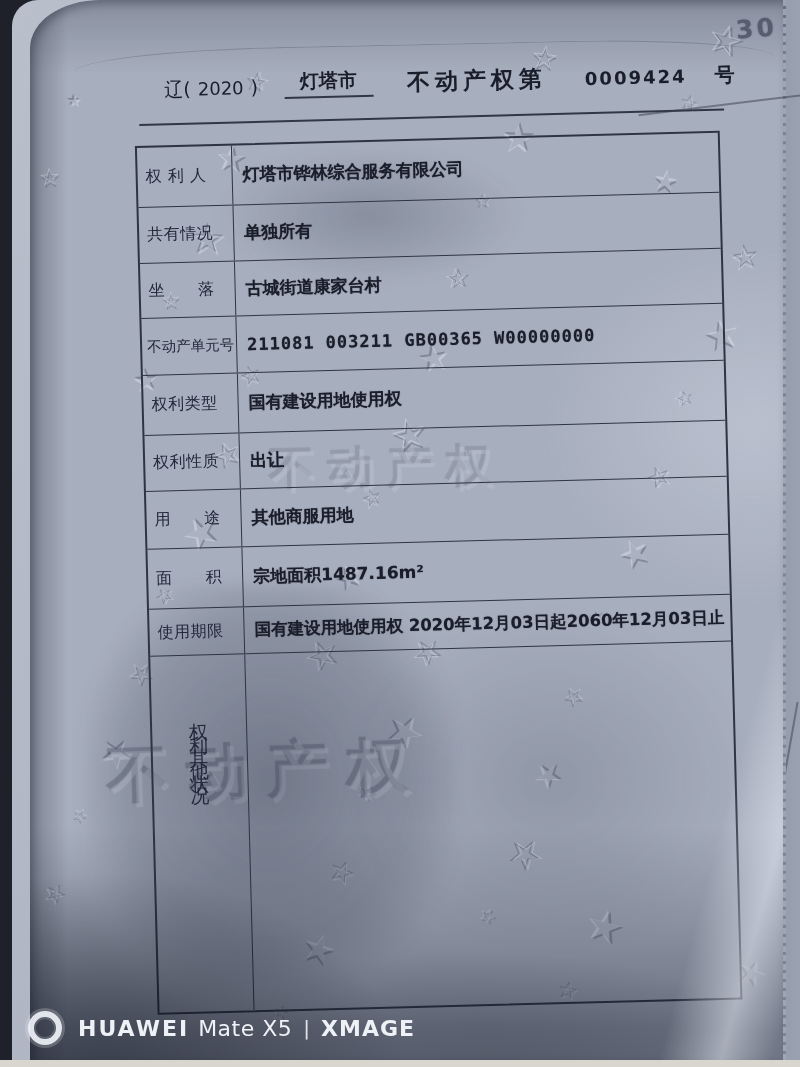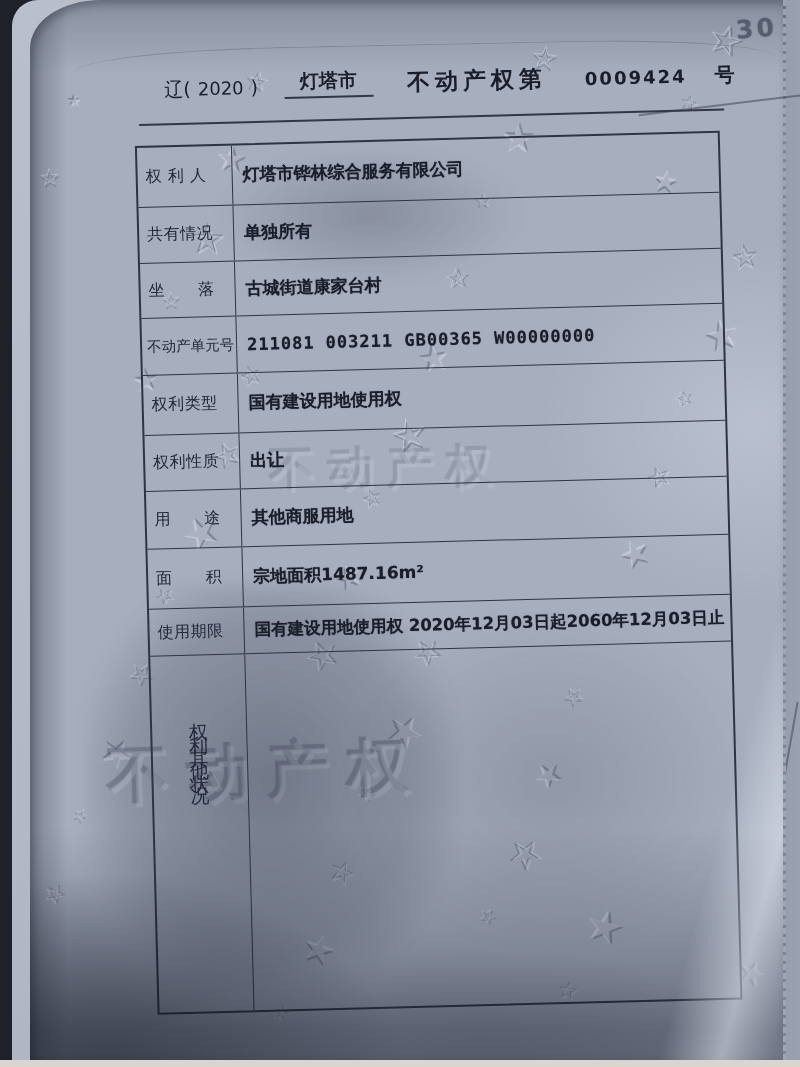--- a/index.html
+++ b/index.html
@@ -236,15 +236,22 @@
         </div>
       </div>
     </div>
 
     <div class="vignette"></div>
   </div>
 
   <div class="tr-line"></div>
   <div class="page-number">30</div>
 
+  <div class="camera-watermark">
+    <span class="ring"></span>
+    <span class="cw-brand">HUAWEI</span>
+    <span class="cw-model">Mate X5</span>
+    <span class="cw-sep">|</span>
+    <span class="cw-engine">XMAGE</span>
+  </div>
 
   <div class="bottom-strip"></div>
 </div>
 
 </body></html>

